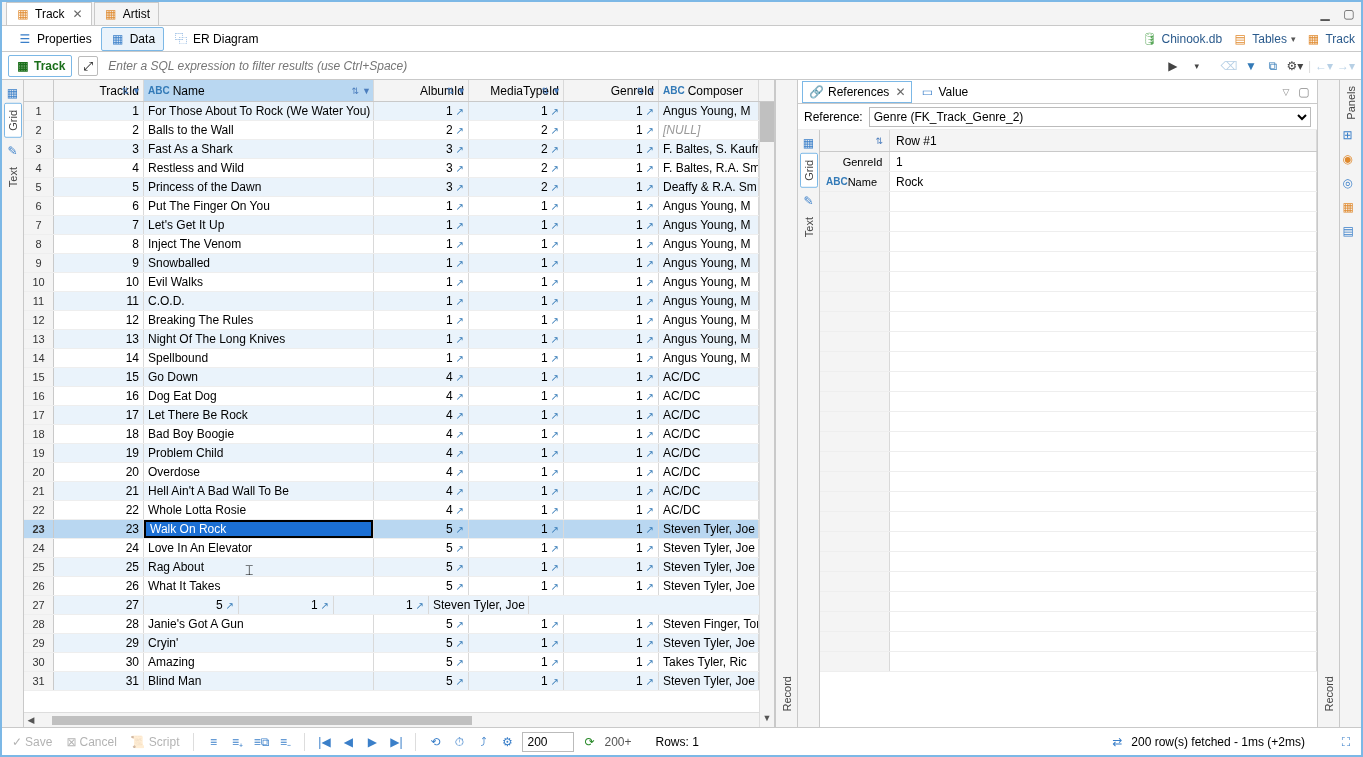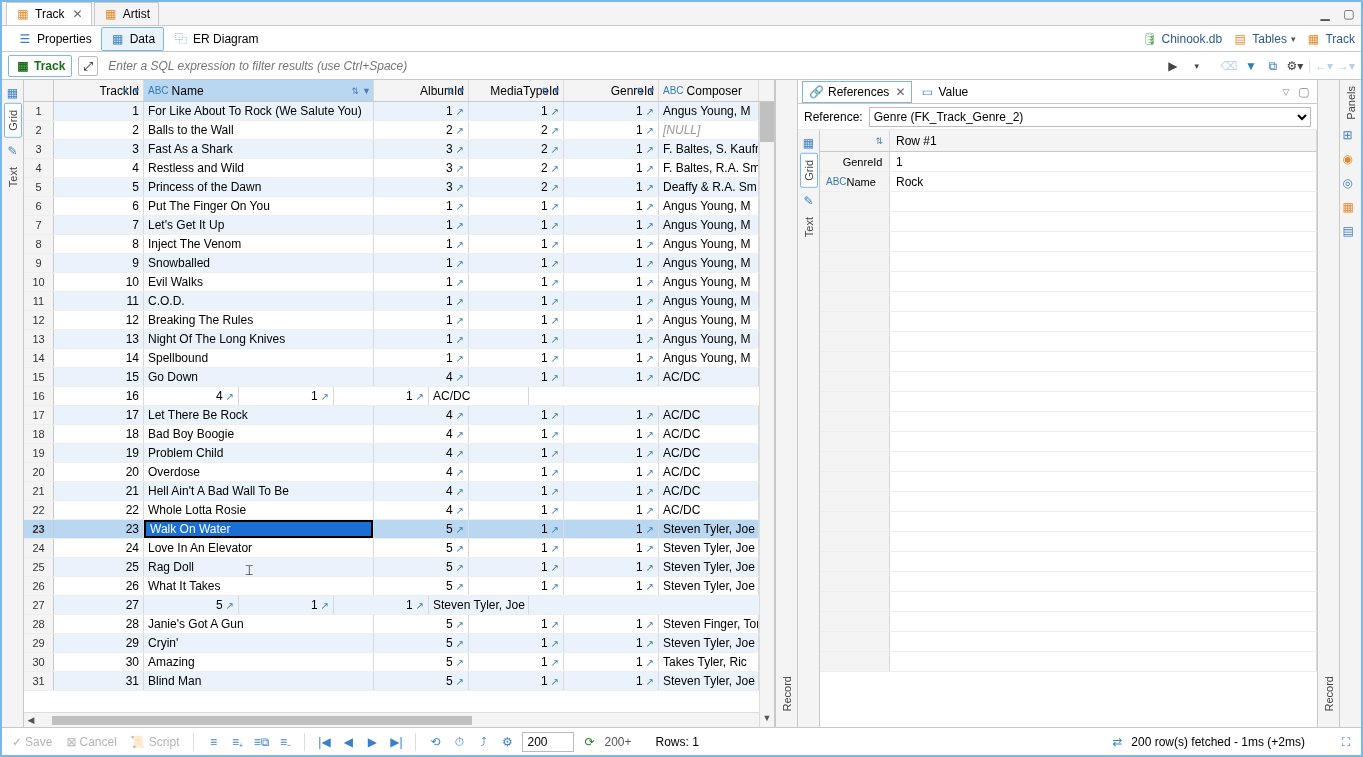--- a/index.html
+++ b/index.html
@@ -48,21 +48,21 @@
 .grow.sel { background: #b9d7f1; }
 .grow .rowidx { width: 30px; background: #f4f4f4; border-right: 1px solid #c9c9c9; text-align: center; font-size: 11px; color: #333; display: flex; align-items: center; justify-content: center; }
 .grow.sel .rowidx { background: #b9d7f1; font-weight: bold; }
 .wtrackid { width: 90px; justify-content: flex-end; }
 .wname { width: 230px; }
 .walbum, .wmedia, .wgenre { width: 95px; justify-content: flex-end; }
 .wcomposer { width: 100px; }
 .fklink { color: #337ab7; font-size: 10px; margin-left: 3px; cursor: pointer; }
 .nullval { color: #999; font-style: italic; }
 .c123 { color: #c17a1f; font-size: 10px; font-weight: normal; margin-top: 44px; }
-.cabc { color: #337ab7; font-size: 10px; font-weight: normal; }
+.cabc { color: #337ab7; font-size: 10px; font-weight: bold; }
 .editcell { background: #1b6fd4; color: #fff; border: 2px solid #000; padding: 0 4px; display: flex; align-items: center; width: 100%; height: 100%; }
 
 .vsb { position: absolute; right: 0; top: 22px; bottom: 0; width: 15px; background: #f4f4f4; border-left: 1px solid #ddd; }
 .vsb .thumb { position: absolute; top: 0; height: 40px; width: 100%; background: #c0c0c0; }
 .vsb .arr { position: absolute; width: 100%; height: 14px; text-align: center; font-size: 9px; color: #555; }
 .vsb .arr.up { top: 0; }
 .vsb .arr.down { bottom: 0; }
 .hsb { height: 15px; background: #f4f4f4; border-top: 1px solid #ddd; display: flex; align-items: center; }
 .hsb .hthumb { height: 9px; background: #c0c0c0; width: 420px; margin-left: 14px; }
 .hsb .arr { width: 14px; text-align: center; font-size: 9px; color: #555; }
@@ -209,21 +209,21 @@
       </div>
       <div class="hcell wcomposer">
         <span class="colico cabc">ABC</span>
         <span>Composer</span>
       </div>
     </div>
     <div class="gbody" id="gbody">
         <div class="grow even">
           <div class="rowidx">1</div>
           <div class="gcell wtrackid">1</div>
-          <div class="gcell wname">For Like About To Rock (We Salute You)</div>
+          <div class="gcell wname">For Those About To Rock (We Water You)</div>
           <div class="gcell walbum">
             <span>1</span>
             <span class="fklink">↗</span>
           </div>
           <div class="gcell wmedia">
             <span>1</span>
             <span class="fklink">↗</span>
           </div>
           <div class="gcell wgenre">
             <span>1</span>
@@ -481,20 +481,21 @@
           </div>
           <div class="gcell wgenre">
             <span>1</span>
             <span class="fklink">↗</span>
           </div>
           <div class="gcell wcomposer">AC/DC</div>
         </div>
         <div class="grow ">
           <div class="rowidx">16</div>
           <div class="gcell wtrackid">16</div>
+          <div class="gcell wname">Dog Eat Dog</div>
           <div class="gcell walbum">
             <span>4</span>
             <span class="fklink">↗</span>
           </div>
           <div class="gcell wmedia">
             <span>1</span>
             <span class="fklink">↗</span>
           </div>
           <div class="gcell wgenre">
             <span>1</span>
@@ -607,21 +608,21 @@
           <div class="gcell wgenre">
             <span>1</span>
             <span class="fklink">↗</span>
           </div>
           <div class="gcell wcomposer">AC/DC</div>
         </div>
         <div class="grow sel">
           <div class="rowidx">23</div>
           <div class="gcell wtrackid">23</div>
           <div class="gcell wname" style="padding:0">
-            <div class="editcell">Walk On Water</div>
+            <div class="editcell">Walk On Rock</div>
           </div>
           <div class="gcell walbum">
             <span>5</span>
             <span class="fklink">↗</span>
           </div>
           <div class="gcell wmedia">
             <span>1</span>
             <span class="fklink">↗</span>
           </div>
           <div class="gcell wgenre">
@@ -644,21 +645,21 @@
           </div>
           <div class="gcell wgenre">
             <span>1</span>
             <span class="fklink">↗</span>
           </div>
           <div class="gcell wcomposer">Steven Tyler, Joe</div>
         </div>
         <div class="grow even">
           <div class="rowidx">25</div>
           <div class="gcell wtrackid">25</div>
-          <div class="gcell wname">Rag Doll</div>
+          <div class="gcell wname">Rag About</div>
           <div class="gcell walbum">
             <span>5</span>
             <span class="fklink">↗</span>
           </div>
           <div class="gcell wmedia">
             <span>1</span>
             <span class="fklink">↗</span>
           </div>
           <div class="gcell wgenre">
             <span>1</span>

